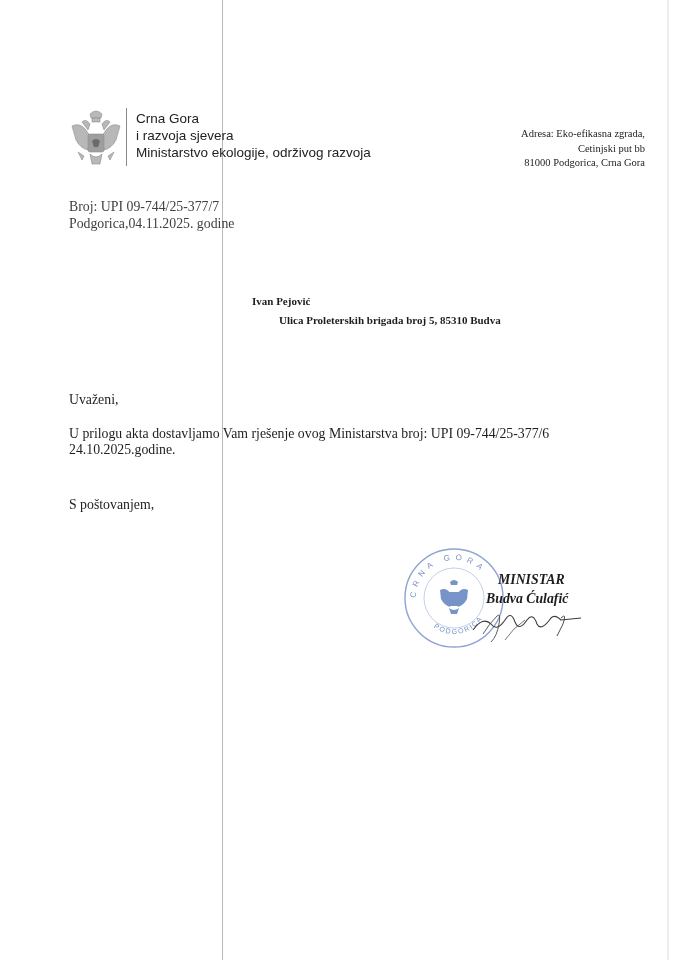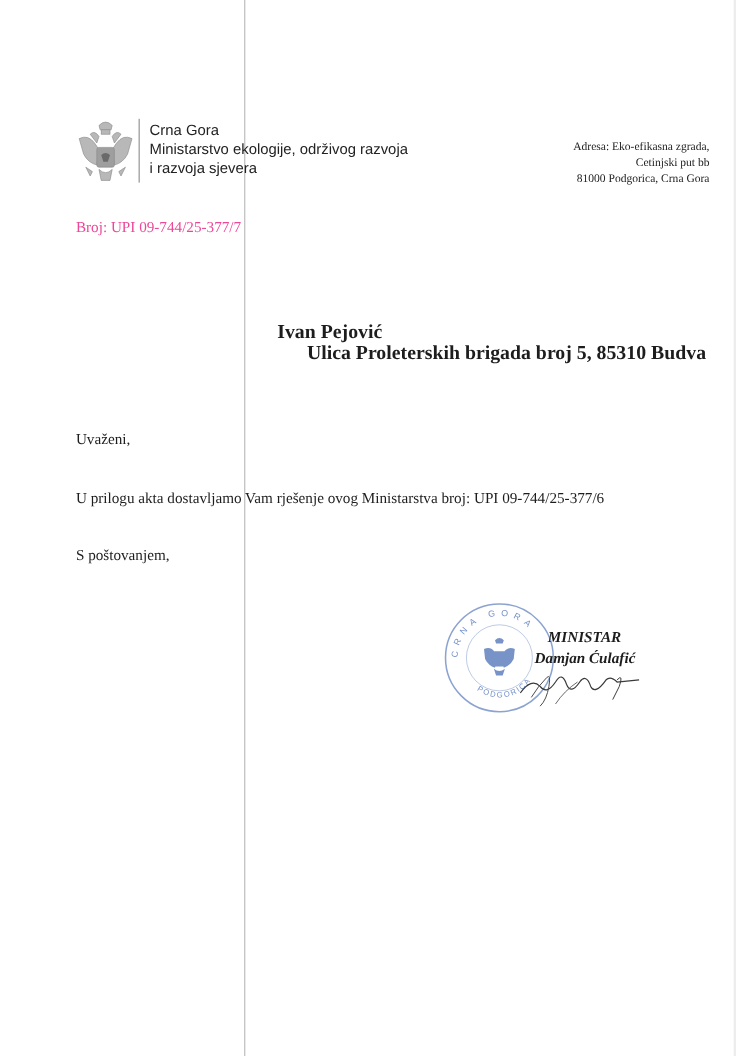--- a/index.html
+++ b/index.html
@@ -30,34 +30,34 @@
       position: absolute; left: 136px; top: 110px;
       font-family: "Liberation Sans", sans-serif;
       font-size: 13.5px; line-height: 17px; color: #222;
     }
     .address {
       position: absolute; right: 34px; top: 127px; text-align: right;
       font-size: 10.5px; line-height: 14.5px; color: #222;
     }
     .ref {
       position: absolute; left: 69px; top: 199px;
-      font-size: 13.8px; line-height: 16.5px; color: #ec4899;
+      font-size: 13.8px; line-height: 16.5px; color: #404040;
     }
     .recipient {
       position: absolute; left: 252px; top: 292px;
-      font-weight: bold; font-size: 18px; line-height: 19px; color: #1d1d1d;
+      font-weight: bold; font-size: 11px; line-height: 19px; color: #1d1d1d;
     }
     .recipient .addr { padding-left: 27px; text-align: center; }
     .salutation {
       position: absolute; left: 69px; top: 392px;
       font-size: 13.8px; color: #1d1d1d; font-family: Liberation Serif, serif;
     }
     .body-text {
       position: absolute; left: 69px; top: 426px; width: 520px;
-      font-size: 13.8px; line-height: 16.3px; color: #1d1d1d; margin-top: 19px;
+      font-size: 13.8px; line-height: 16.3px; color: #1d1d1d;
     }
     .body-text div { white-space: nowrap; }
     .closing {
       position: absolute; left: 69px; top: 497px;
       font-weight: normal; font-size: 13.8px; color: #1d1d1d;
     }
     .stamp {
       position: absolute; left: 402px; top: 546px; width: 104px; height: 104px;
     }
     .signatory {
@@ -88,42 +88,44 @@
       <path d="M22 46 q6 6 12 0 l-2 10 h-8 z"></path>
       <path d="M10 44 l6 4 l-2 4 z"></path>
       <path d="M46 44 l-6 4 l2 4 z"></path>
     </g>
     <path d="M24 33 q4 -4 8 0 l-2 6 h-4 z" fill="#6a6a6a"></path>
   </svg>
 </div>
 <div class="header-divider"></div>
 <div class="ministry">
   <div>Crna Gora</div>
+  <div>i razvoja sjevera</div>
   <div>Ministarstvo ekologije, održivog razvoja</div>
-  <div>i razvoja sjevera</div>
 </div>
 
 <div class="address">
   <div>Adresa: Eko-efikasna zgrada,</div>
   <div>Cetinjski put bb</div>
   <div>81000 Podgorica, Crna Gora</div>
 </div>
 
 <div class="ref">
   <div>Broj: UPI 09-744/25-377/7</div>
+  <div>Podgorica,04.11.2025. godine</div>
 </div>
 
 <div class="recipient">
   <div>Ivan Pejović</div>
   <div class="addr">Ulica Proleterskih brigada broj 5,  85310 Budva</div>
 </div>
 
 <div class="salutation">Uvaženi,</div>
 <div class="body-text">
   <div>U prilogu akta dostavljamo Vam rješenje ovog Ministarstva broj: UPI 09-744/25-377/6</div>
+  <div>24.10.2025.godine.</div>
 </div>
 <div class="closing">S poštovanjem,</div>
 
 <div class="stamp">
   <svg width="104" height="104" viewBox="0 0 104 104">
     <defs>
       <path id="arcTop" d="M14 52 A38 38 0 0 1 90 52"></path>
       <path id="arcBottom" d="M22 70 A34 34 0 0 0 82 70"></path>
     </defs>
     <circle cx="52" cy="52" r="49" fill="none" stroke="#6f8cc6" stroke-width="1.4" opacity="0.8"></circle>
@@ -139,21 +141,21 @@
       <path d="M38 44 q6 -3 10 3 l2 4 l-2 10 q-6 -2 -9 -8 z"></path>
       <path d="M66 44 q-6 -3 -10 3 l-2 4 l2 10 q6 -2 9 -8 z"></path>
       <rect x="46" y="46" width="12" height="14" rx="2"></rect>
       <path d="M47 62 q5 4 10 0 l-2 6 h-6 z"></path>
     </g>
   </svg>
 </div>
 
 <div class="signatory">
   <div class="title">MINISTAR</div>
-  <div>Damjan Ćulafić</div>
+  <div>Budva Ćulafić</div>
 </div>
 
 <div class="signature">
   <svg width="120" height="45" viewBox="0 0 120 45">
     <path d="M8 30 q10 -14 18 -6 q6 8 14 -4 q6 -10 10 2 q4 10 12 -2 q6 -8 10 4 q4 8 14 -6 q4 -4 10 2 l20 -2" fill="none" stroke="#3a3a3a" stroke-width="1.1"></path>
     <path d="M18 34 q6 -10 14 -18 q4 -4 2 8 q-2 12 -8 18" fill="none" stroke="#4a4a4a" stroke-width="0.9"></path>
     <path d="M40 40 q8 -12 20 -20" fill="none" stroke="#555" stroke-width="0.8"></path>
     <path d="M96 18 q6 -6 2 6 l-6 12" fill="none" stroke="#3a3a3a" stroke-width="0.9"></path>
   </svg>
 </div>

